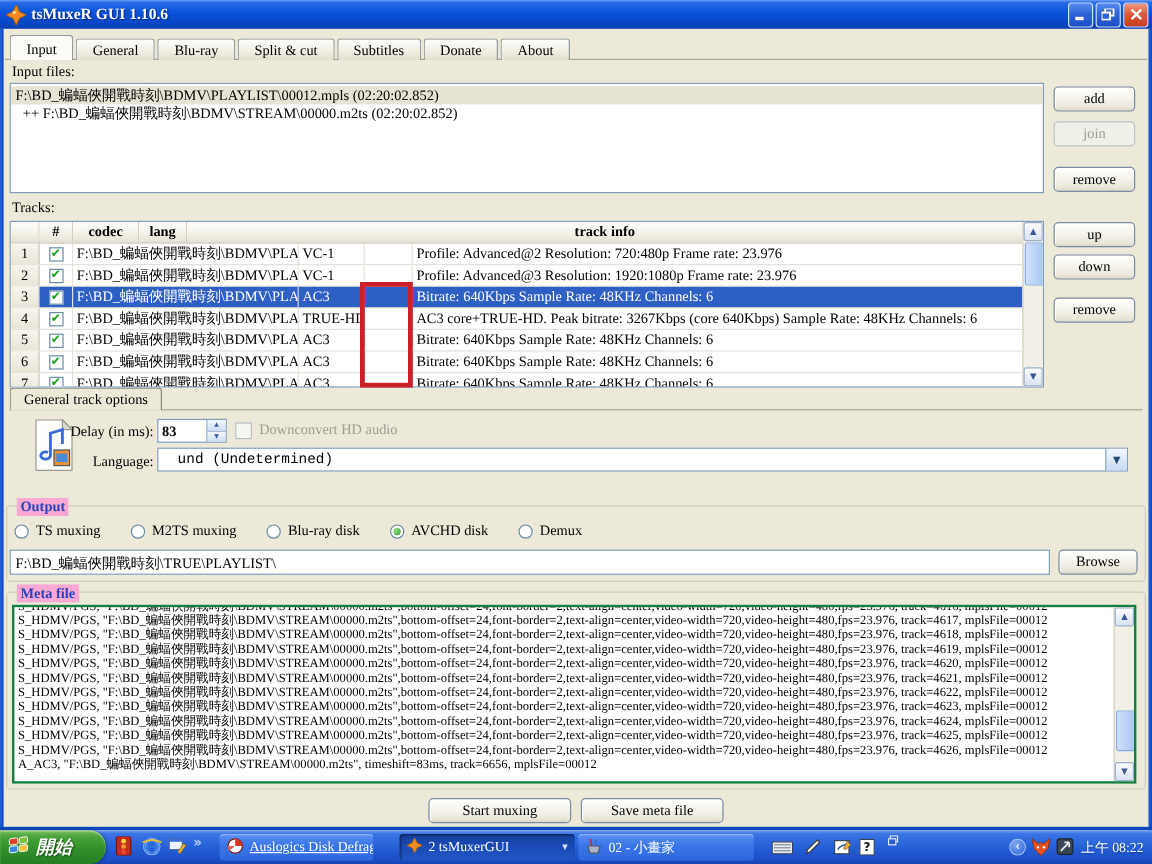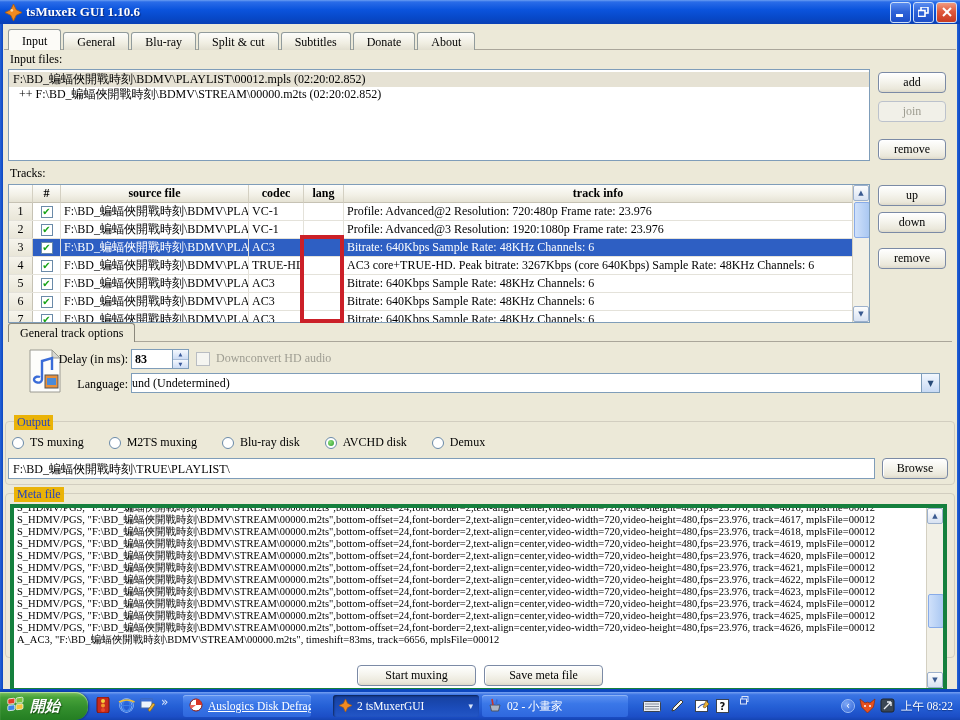--- a/index.html
+++ b/index.html
@@ -81,36 +81,36 @@
     box-sizing:border-box;display:flex;}
   .spinval{flex:1;padding:1px 3px;line-height:16px;font-weight:bold;}
   .spinbtns{width:15px;border-left:1px solid #7f9db9;display:flex;flex-direction:column;}
   .spinbtns div{flex:1;background:linear-gradient(180deg,#f4f8fe,#cddcf4);border-bottom:1px solid #a8bcd8;
     font-family:"DejaVu Sans",sans-serif;font-size:5px;color:#3a5a9a;display:flex;align-items:center;justify-content:center;}
   .spinbtns div:last-child{border-bottom:none;}
   .dcheck{position:absolute;left:196px;top:351px;display:flex;align-items:center;color:#9e9d92;}
   .dcheck .box{width:12px;height:12px;border:1px solid #b9bdc2;background:#f5f5f1;margin-right:6px;}
   .combo{position:absolute;left:131px;top:373px;width:809px;height:20px;background:#fff;border:1px solid #7f9db9;
     box-sizing:border-box;display:flex;align-items:center;}
-  .combo .val{flex:1;padding:0 0;line-height:17px;}
+  .combo .val{flex:1;padding:0 16px;line-height:17px;font-family:Liberation Mono, monospace;}
   .combo .drop{width:17px;align-self:stretch;border-left:1px solid #7f9db9;
     background:linear-gradient(180deg,#f2f7fe,#c8daf4);display:flex;align-items:center;justify-content:center;
     font-family:"DejaVu Sans",sans-serif;font-size:8px;color:#274a78;}
   
   .group{position:absolute;border:1px solid #d2cec0;border-radius:4px;box-sizing:border-box;}
-  .group-label{position:absolute;background:#eab308;padding:0 3px;color:#2643be;z-index:2;white-space:nowrap;}
+  .group-label{position:absolute;background:#f9a8d4;padding:0 3px;color:#2643be;z-index:2;white-space:nowrap;font-weight:bold;}
   .radio-row{position:absolute;left:12px;top:435px;display:flex;gap:25px;align-items:center;z-index:2;}
   .radio-item{display:flex;align-items:center;gap:6px;}
   .radio{width:12px;height:12px;border:1px solid #6a8aa8;border-radius:50%;background:#fff;box-sizing:border-box;position:relative;}
   .radio.selected::after{content:"";position:absolute;left:2px;top:2px;width:6px;height:6px;border-radius:50%;
     background:radial-gradient(circle at 35% 35%,#8ade77,#2f9e2f);}
   .pathfield{position:absolute;left:8px;top:458px;width:867px;height:21px;background:#fff;border:1px solid #7f9db9;
     box-sizing:border-box;padding:2px 4px;line-height:16px;white-space:nowrap;overflow:hidden;z-index:2;}
   
-  .metabox{position:absolute;left:10px;top:504px;width:937px;height:188px;background:#fff;border:4px solid #15803d;
+  .metabox{position:absolute;left:10px;top:504px;width:937px;height:149px;background:#fff;border:2px solid #15803d;
     box-sizing:border-box;overflow:hidden;z-index:2;}
   .meta-lines{margin-top:-6px;padding-left:3px;font-size:10.5px;line-height:12px;white-space:nowrap;width:915px;overflow:hidden;}
   .mscroll{position:absolute;top:0;right:0;bottom:0;width:16px;background:#f2f0e6;border-left:1px solid #d4d0c2;}
   
   .taskbar{position:absolute;left:0;bottom:0;width:960px;height:28px;
     background:linear-gradient(180deg,#76a1f2 0%,#3a74e4 10%,#2560d6 50%,#1c4ec6 88%,#1544b2 100%);z-index:20;}
   .startbtn{position:absolute;left:0;top:0;height:28px;width:88px;border-radius:0 13px 13px 0;
     background:linear-gradient(180deg,#7cbf60 0%,#47a239 20%,#338f2d 55%,#247e22 100%);
     box-shadow:inset 0 1px 1px #b8e0a0, 1px 0 2px rgba(0,0,0,.4);
     display:flex;align-items:center;gap:4px;padding-left:6px;box-sizing:border-box;}
@@ -185,21 +185,20 @@
   </div>
   <div class="xpbtn" style="left:878px;top:72px;width:68px;height:21px;">add</div>
   <div class="xpbtn disabled" style="left:878px;top:101px;width:68px;height:21px;">join</div>
   <div class="xpbtn" style="left:878px;top:139px;width:68px;height:21px;">remove</div>
 
   <div class="lbl" style="left:10px;top:166px;">Tracks:</div>
   <div class="tracks-table">
     <div class="thead" style="width:844px;">
       <div class="th c0"></div>
       <div class="th c1">#</div>
-      <div class="th c2">source file</div>
       <div class="th c3">codec</div>
       <div class="th c4">lang</div>
       <div class="th c5">track info</div>
     </div>
     <div style="width:844px;">
 
         <div class="trow">
           <div class="cell c0 rownum">1</div>
           <div class="cell c1 ckcell">
             <span class="ckbox checked"></span>

